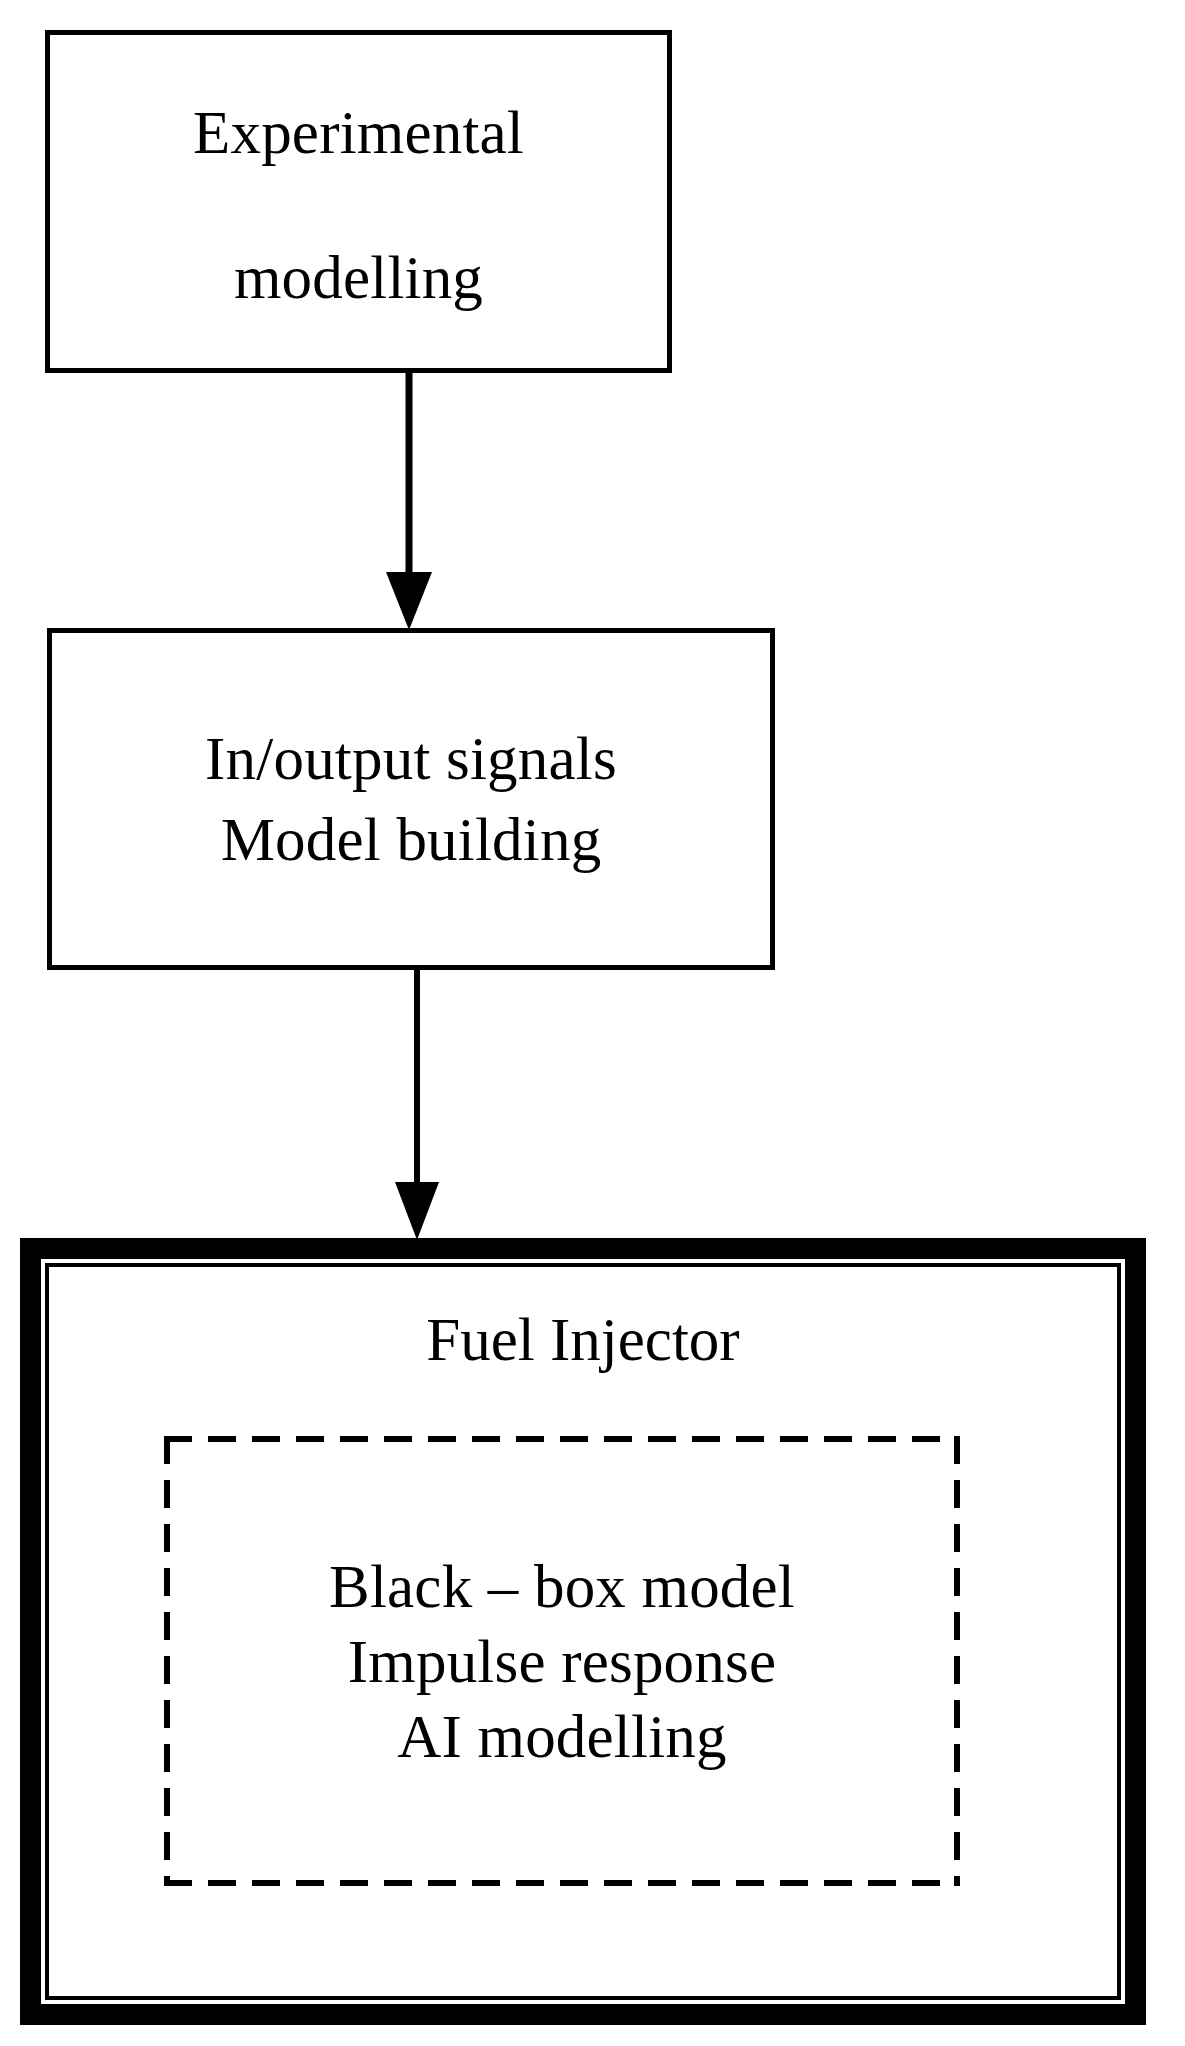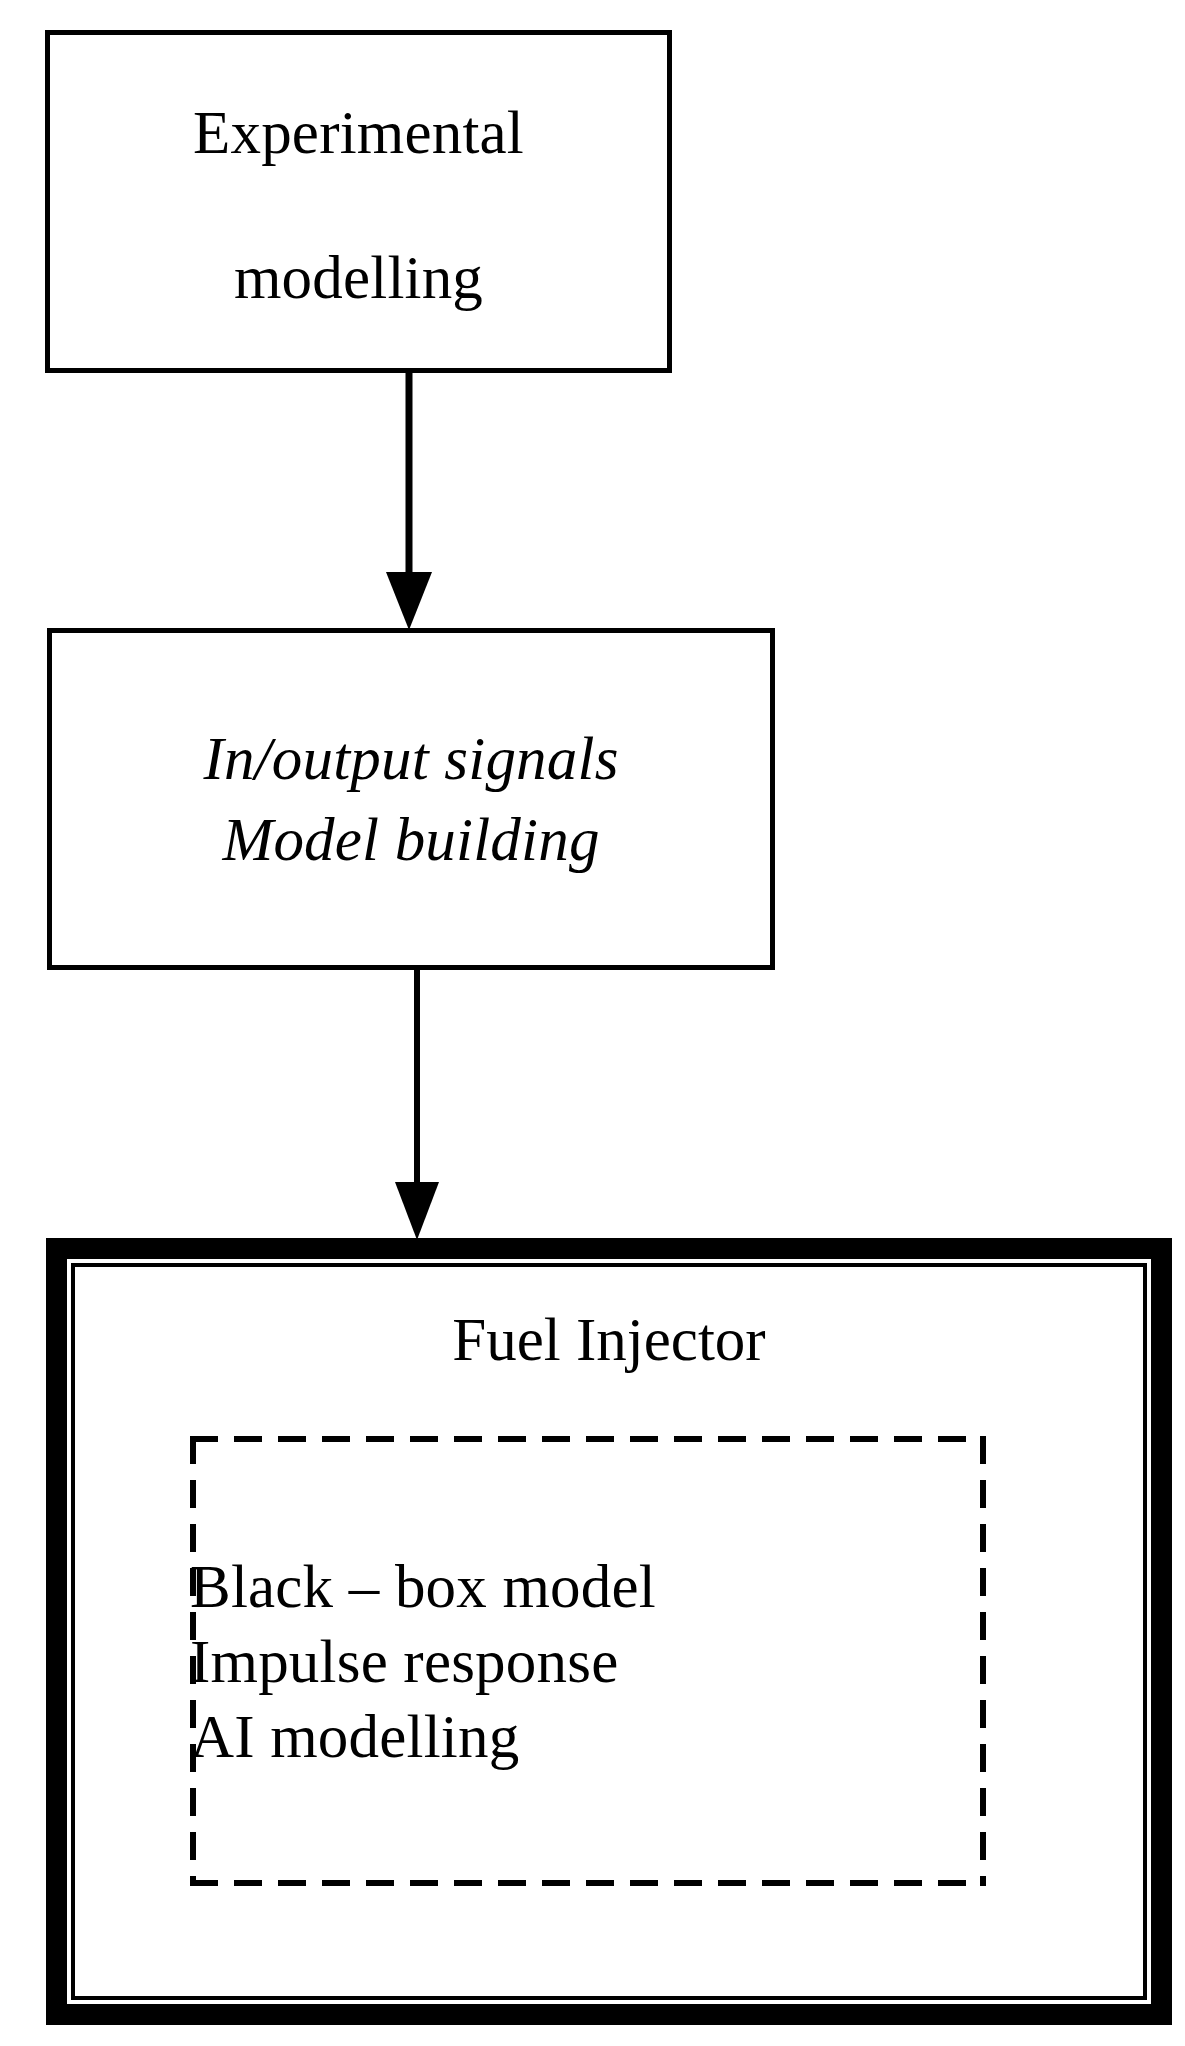--- a/index.html
+++ b/index.html
@@ -60,30 +60,29 @@
   #box-experimental-modelling .node-line + .node-line {
     margin-top: 84px;
   }
 
   
   #box-model-building {
     left: 47px;
     top: 628px;
     width: 728px;
     height: 342px;
-    font-style: italic;
   }
   #box-model-building .node-line + .node-line {
     margin-top: 20px;
   }
 
   
   #box-fuel-injector-outer {
     position: absolute;
-    left: 46px;
+    left: 20px;
     top: 1238px;
     width: 1126px;
     height: 787px;
     box-sizing: border-box;
     background: #ffffff;
     border: 21px solid #000000;
     padding: 4px;
   }
   #box-fuel-injector-inner {
     box-sizing: border-box;
@@ -111,20 +110,21 @@
     width: 796px;
     height: 450px;
     box-sizing: border-box;
     background:
       repeating-linear-gradient(to right,  #000 0 28px, transparent 28px 44px) left   top    / 100% 6px no-repeat,
       repeating-linear-gradient(to right,  #000 0 28px, transparent 28px 44px) left   bottom / 100% 6px no-repeat,
       repeating-linear-gradient(to bottom, #000 0 28px, transparent 28px 44px) left   top    / 6px 100% no-repeat,
       repeating-linear-gradient(to bottom, #000 0 28px, transparent 28px 44px) right  top    / 6px 100% no-repeat;
     display: flex;
     flex-direction: column;
+    align-items: center;
     justify-content: center;
   }
   #box-model-details .node-line {
     font-size: 61px;
   }
   #box-model-details .node-line + .node-line {
     margin-top: 14px;
   }
 
   

